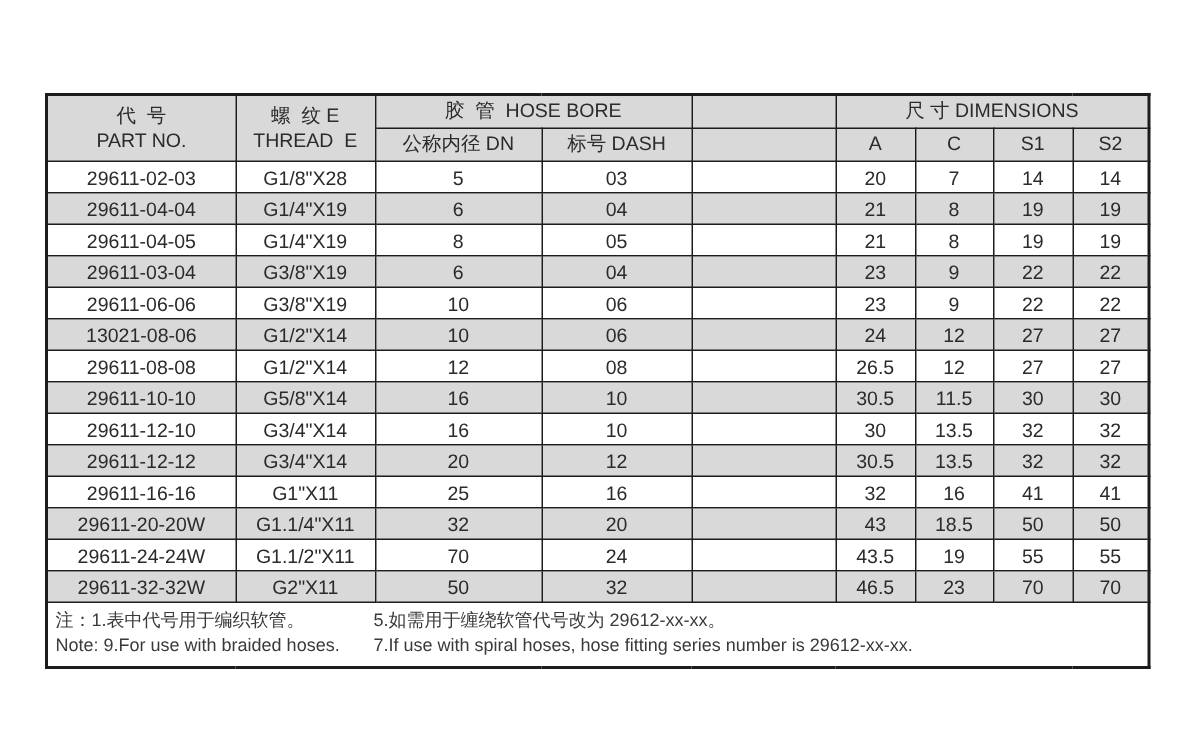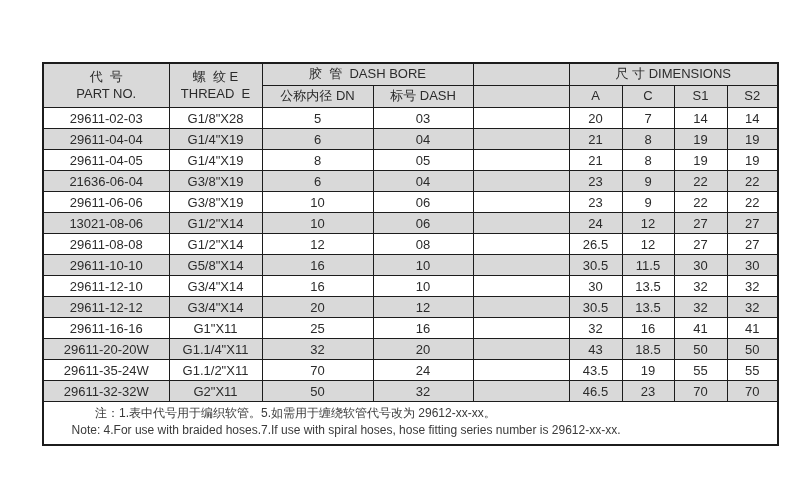--- a/index.html
+++ b/index.html
@@ -13,21 +13,21 @@
   }
   .page {
     position: relative;
     width: 800px;
     height: 489px;
     background: #ffffff;
     overflow: hidden;
   }
   .spec-table-wrap {
     position: absolute;
-    left: 42px;
+    left: 30px;
     top: 62px;
     border-radius: 10px;
   }
   table.spec {
     border-collapse: collapse;
     table-layout: fixed;
     width: 735px;
     border: 2px solid #1c1c1c;
   }
   table.spec th,
@@ -61,21 +61,21 @@
     text-align: left;
     background: #ffffff;
     padding: 3px 5px 4px 5px;
     height: auto;
     font-size: 12px;
     color: #3a3a3a;
     line-height: 1.45;
     white-space: nowrap;
   }
   .note-line { display: block; }
-  .note-seg1 { display: inline-block; min-width: 212px; text-align: right; }
+  .note-seg1 { display: inline-block; min-width: 212px; }
 </style>
 </head>
 <body>
 
 <div class="page">
   <div class="spec-table-wrap">
     <table class="spec">
       <colgroup>
         <col style="width:126px">
           <col style="width:93px">
@@ -84,21 +84,21 @@
           <col style="width:96px">
           <col style="width:53px">
         <col style="width:52px">
           <col style="width:53px">
           <col style="width:51px">
       </colgroup>
       <thead>
         <tr class="hrow1">
           <th rowspan="2" class="merged-head"><span class="note-linebx">代  号</span><br><span>PART NO.</span></th>
           <th rowspan="2" class="merged-head"><span>螺  纹 E</span><br><span>THREAD  E</span></th>
-          <th colspan="2">胶  管  DASH BORE</th>
+          <th colspan="2">胶  管  HOSE BORE</th>
           <th></th>
           <th colspan="4">尺 寸 DIMENSIONS</th>
         </tr>
         <tr class="hrow2">
           <th>公称内径 DN</th>
           <th>标号 DASH</th>
           <th></th>
           <th>A</th>
           <th>C</th>
           <th>S1</th>
@@ -133,21 +133,21 @@
           <td>G1/4"X19</td>
           <td>8</td>
           <td>05</td>
           <td></td>
           <td>21</td>
           <td>8</td>
           <td>19</td>
           <td>19</td>
         </tr>
         <tr class="stripe">
-          <td>21636-06-04</td>
+          <td>29611-03-04</td>
           <td>G3/8"X19</td>
           <td>6</td>
           <td>04</td>
           <td></td>
           <td>23</td>
           <td>9</td>
           <td>22</td>
           <td>22</td>
         </tr>
         <tr>
@@ -232,21 +232,21 @@
           <td>G1.1/4"X11</td>
           <td>32</td>
           <td>20</td>
           <td></td>
           <td>43</td>
           <td>18.5</td>
           <td>50</td>
           <td>50</td>
         </tr>
         <tr>
-          <td>29611-35-24W</td>
+          <td>29611-24-24W</td>
           <td>G1.1/2"X11</td>
           <td>70</td>
           <td>24</td>
           <td></td>
           <td>43.5</td>
           <td>19</td>
           <td>55</td>
           <td>55</td>
         </tr>
         <tr class="stripe">
@@ -256,19 +256,19 @@
           <td>32</td>
           <td></td>
           <td>46.5</td>
           <td>23</td>
           <td>70</td>
           <td>70</td>
         </tr>
         <tr class="note-row">
           <td colspan="9">
             <span class="note-line"><span class="note-seg1">注：1.表中代号用于编织软管。</span><span>5.如需用于缠绕软管代号改为 29612-xx-xx。</span></span>
-            <span class="note-line"><span class="note-seg1">Note: 4.For use with braided hoses.</span><span>7.If use with spiral hoses, hose fitting series number is 29612-xx-xx.</span></span>
+            <span class="note-line"><span class="note-seg1">Note: 9.For use with braided hoses.</span><span>7.If use with spiral hoses, hose fitting series number is 29612-xx-xx.</span></span>
           </td>
         </tr>
       </tbody>
     </table>
   </div>
 </div>
 
 </body></html>

